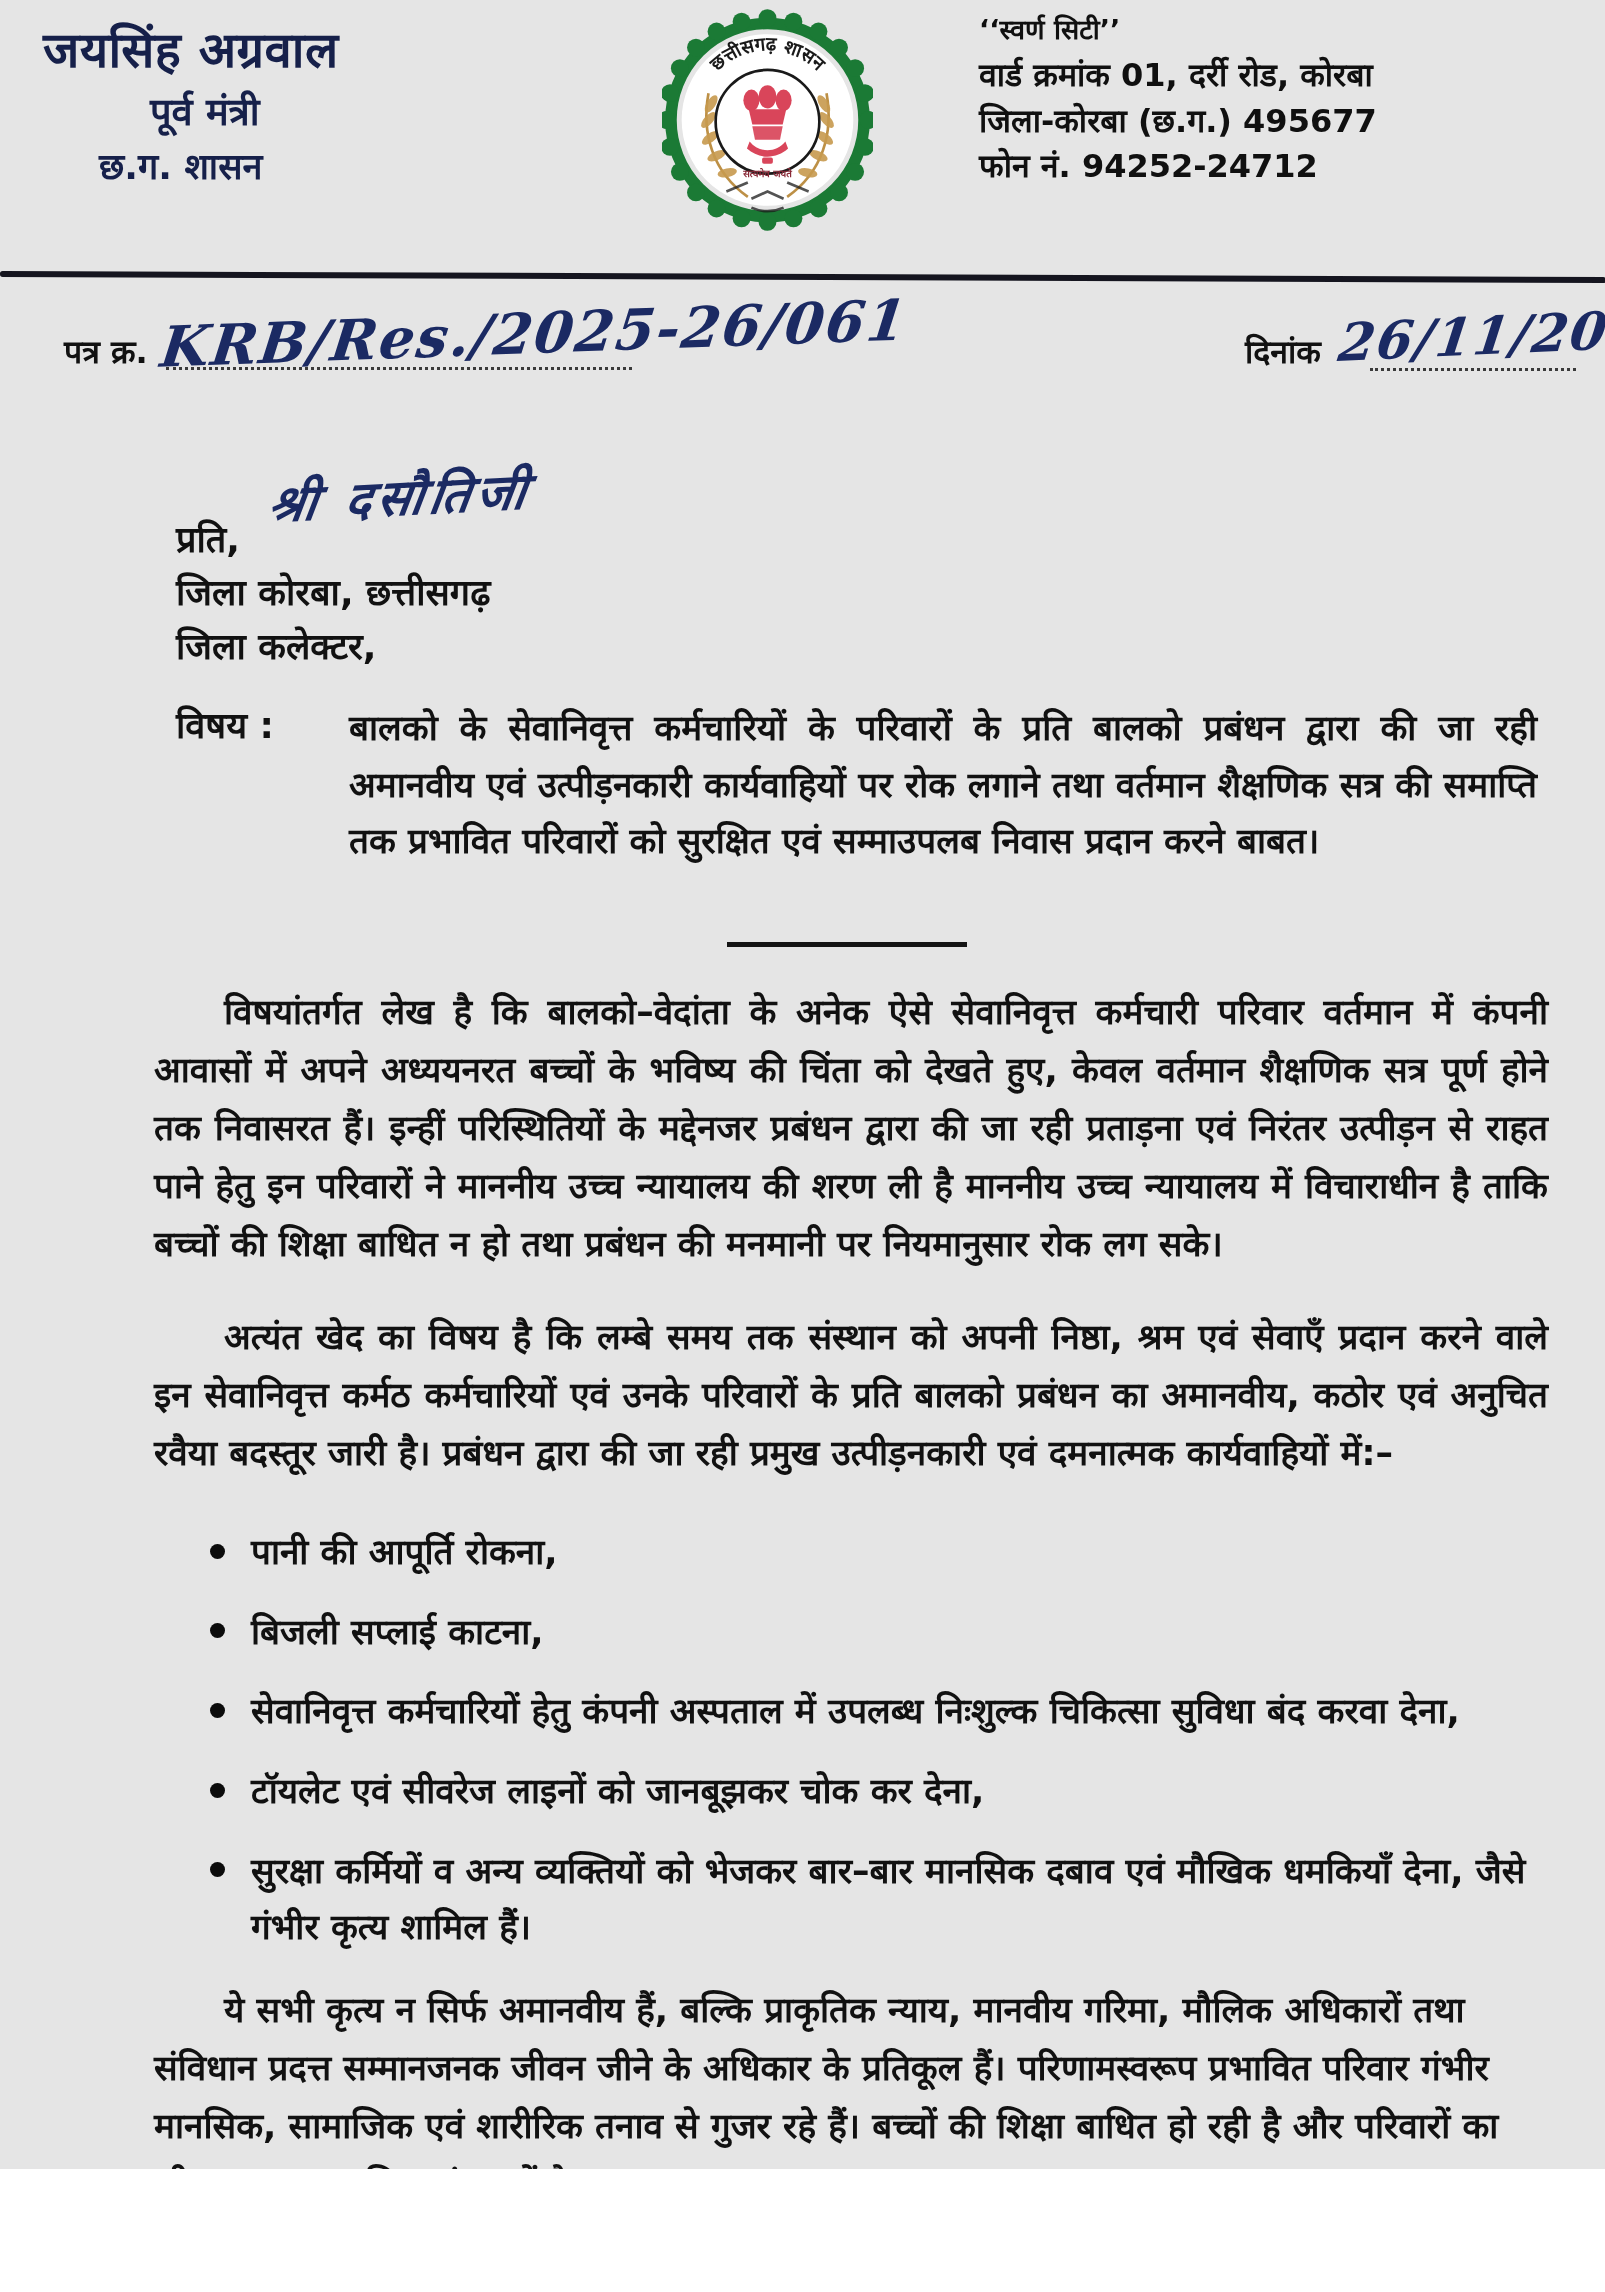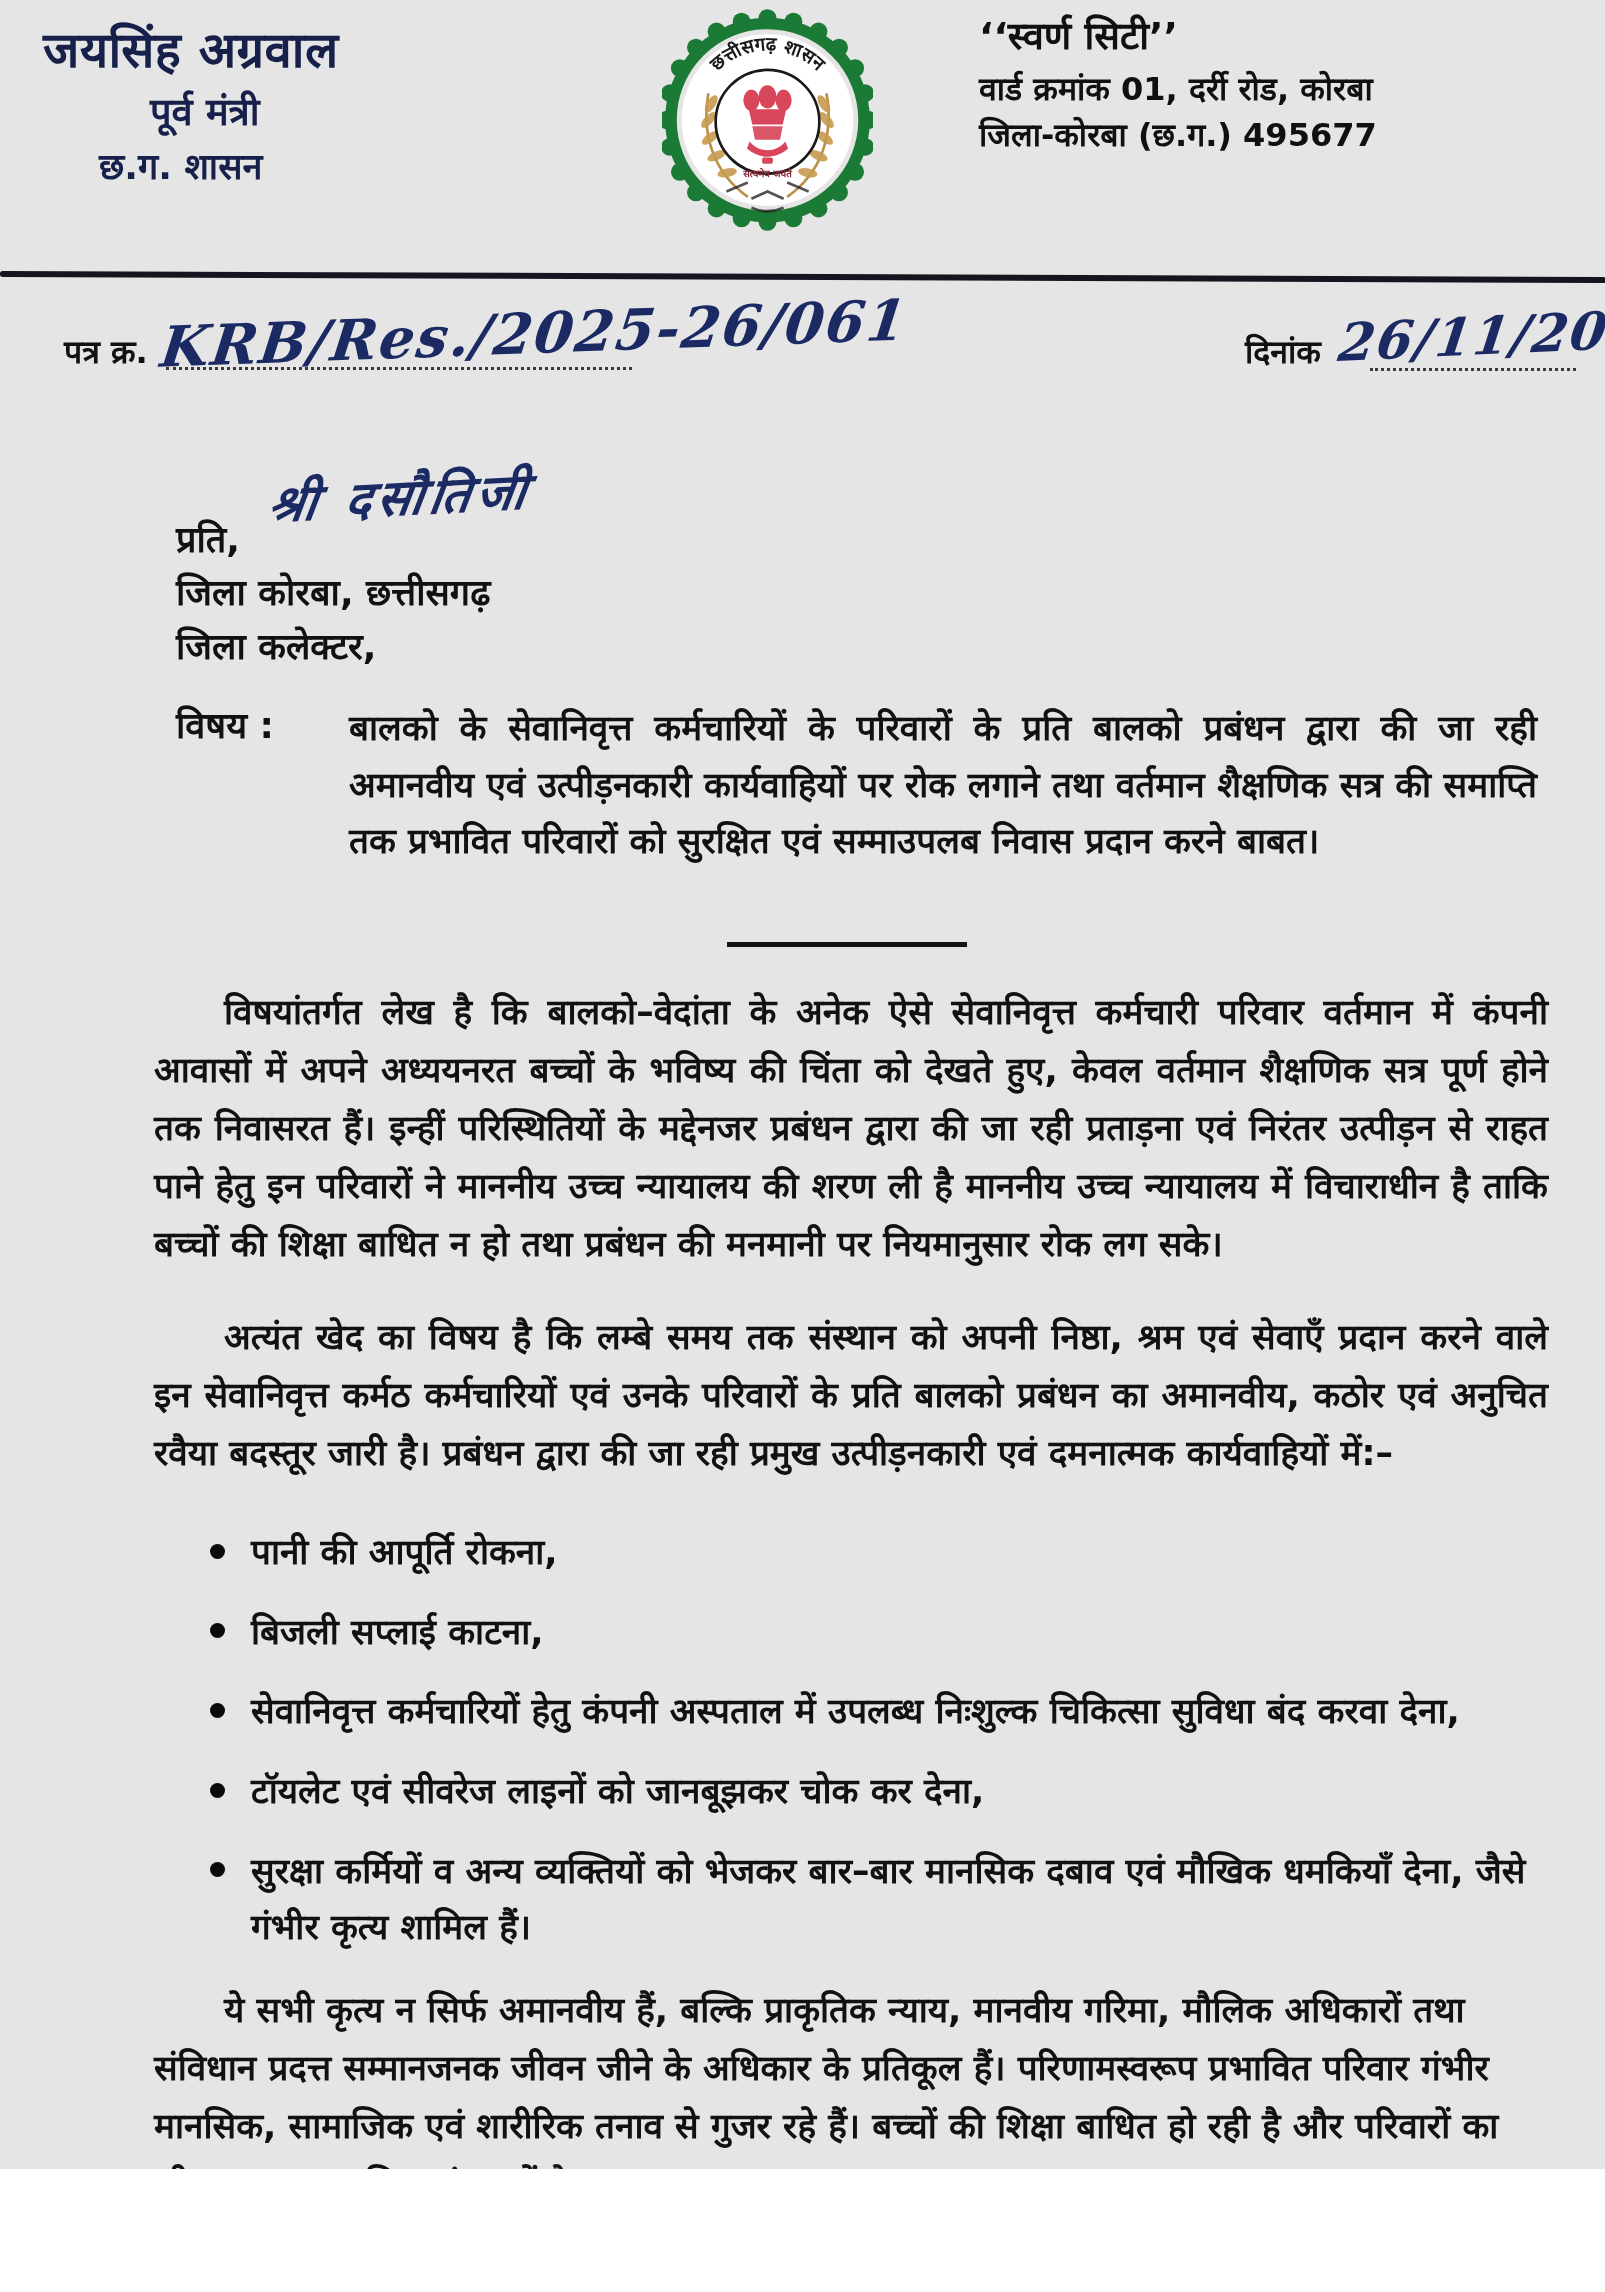--- a/index.html
+++ b/index.html
@@ -76,21 +76,21 @@
 
   .lh-right {
     width: 627px;
     padding: 12.5px 36px 0 0;
     box-sizing: border-box;
     text-align: left;
     font-family: "DejaVu Sans", sans-serif;
     color: #101010;
   }
   .lh-city {
-    font-size: 38px;
+    font-size: 27px;
     font-weight: 700;
     line-height: 1.25;
     margin-bottom: 7.2px;
   }
   .lh-addr-line {
     font-size: 32px;
     font-weight: 700;
     line-height: 1.42;
     white-space: nowrap;
   }
@@ -354,20 +354,21 @@
           <path d="M 100 214 L 118 206 L 136 214"></path>
           <path d="M 100 224 Q 118 232 136 224"></path>
         </g>
       </svg>
     </div>
 
     <div class="lh-right">
       <div class="lh-city">‘‘स्वर्ण सिटी’’</div>
       <div class="lh-addr-line">वार्ड क्रमांक 01, दर्री रोड, कोरबा</div>
       <div class="lh-addr-line">जिला-कोरबा (छ.ग.) 495677</div>
+      <div class="lh-addr-line">फोन नं. 94252-24712</div>
     </div>
   </div>
 
   <div class="divider"></div>
 
   <div class="refrow">
     <span class="ref-label">पत्र क्र.</span>
     <span class="dots ref-dots"></span>
     <span class="hand hand-ref">KRB/Res./2025-26/061</span>
 

